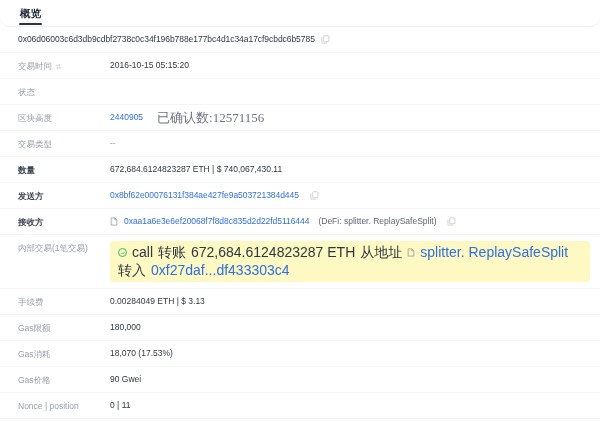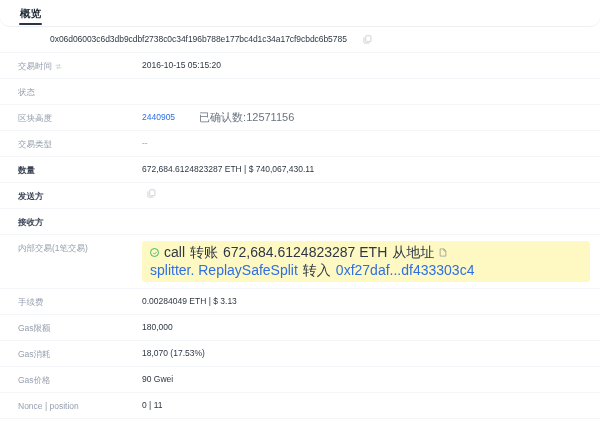--- a/index.html
+++ b/index.html
@@ -66,28 +66,27 @@
   }
   .row-label.bold { color: #3d4656; font-weight: 700; }
   .row-value {
     flex: 1 1 auto;
     font-size: 8.5px;
     color: #2f3744;
     line-height: 13px;
     display: flex;
     align-items: center;
     flex-wrap: wrap;
-    gap: 16px;
+    gap: 6px;
     min-width: 0;
-    margin-left: 32px;
   }
   .mono-ish { letter-spacing: -0.05px; }
   .link { color: #2f6fe4; }
   .muted { color: #9aa3b0; }
-  .dim-label { color: #6b7480; font-size: 11px; }
+  .dim-label { color: #6b7480; font-size: 13px; font-family: Liberation Serif, serif; }
   .gray-note { color: #5d6574; }
 
   
   .icn { display: inline-flex; align-items: center; justify-content: center; }
   .copy-icon { width: 9px; height: 9px; opacity: .55; }
   .copy-icon svg { width: 9px; height: 9px; display: block; }
   .expand-icon { width: 9px; height: 9px; opacity: .6; }
   .expand-icon svg { width: 9px; height: 9px; display: block; }
   .contract-icon { width: 8px; height: 9px; opacity: .75; }
   .contract-icon svg { width: 8px; height: 9px; display: block; }
@@ -226,32 +225,49 @@
       <div class="row-value">
         <span>672,684.6124823287 ETH | $ 740,067,430.11</span>
       </div>
     </div>
 
     <div class="row">
       <div class="row-label bold">
         <span>发送方</span>
       </div>
       <div class="row-value">
+        <span class="link mono-ish">0x8bf62e00076131f384ae427fe9a503721384d445</span>
         <span class="icn copy-icon" style="margin-left:5px">
           <svg viewBox="0 0 12 12" fill="none" stroke="#8b93a0" stroke-width="1">
             <rect x="3.6" y="1" width="7" height="8" rx="1"></rect>
             <path d="M8.4 10.8H2.2a1 1 0 0 1-1-1V3.2"></path>
           </svg>
         </span>
       </div>
     </div>
 
     <div class="row">
       <div class="row-label bold">
         <span>接收方</span>
+      </div>
+      <div class="row-value">
+        <span class="icn contract-icon">
+          <svg viewBox="0 0 10 12" fill="none" stroke="#6b7480" stroke-width="1">
+            <path d="M1.2 1.2h5l2.6 2.6v7H1.2z"></path>
+            <path d="M6.2 1.2v2.6h2.6"></path>
+          </svg>
+        </span>
+        <span class="link mono-ish">0xaa1a6e3e6ef20068f7f8d8c835d2d22fd5116444</span>
+        <span class="gray-note" style="margin-left:3px">(DeFi: splitter. ReplaySafeSplit)</span>
+        <span class="icn copy-icon" style="margin-left:4px">
+          <svg viewBox="0 0 12 12" fill="none" stroke="#8b93a0" stroke-width="1">
+            <rect x="3.6" y="1" width="7" height="8" rx="1"></rect>
+            <path d="M8.4 10.8H2.2a1 1 0 0 1-1-1V3.2"></path>
+          </svg>
+        </span>
       </div>
     </div>
 
     <div class="row">
       <div class="row-label">
         <span>内部交易(1笔交易)</span>
       </div>
       <div class="row-value">
         <div class="internal-box">
           <span class="circle-check-outline">

